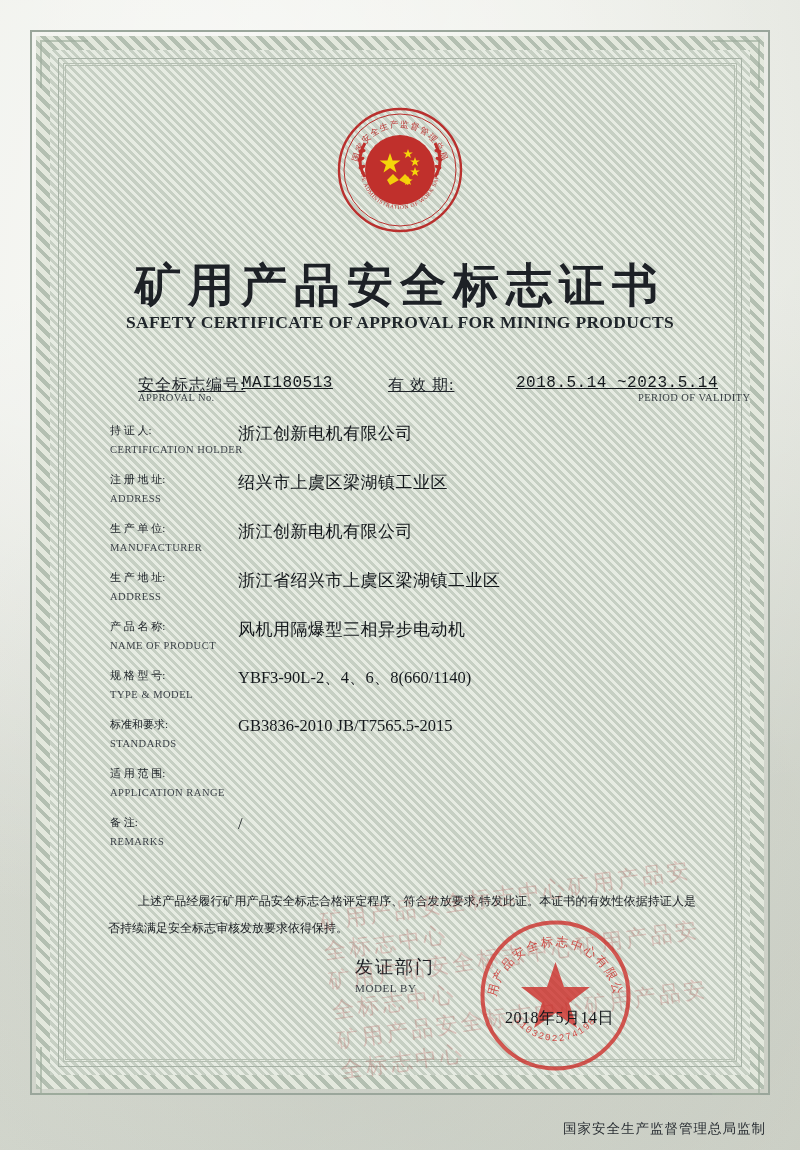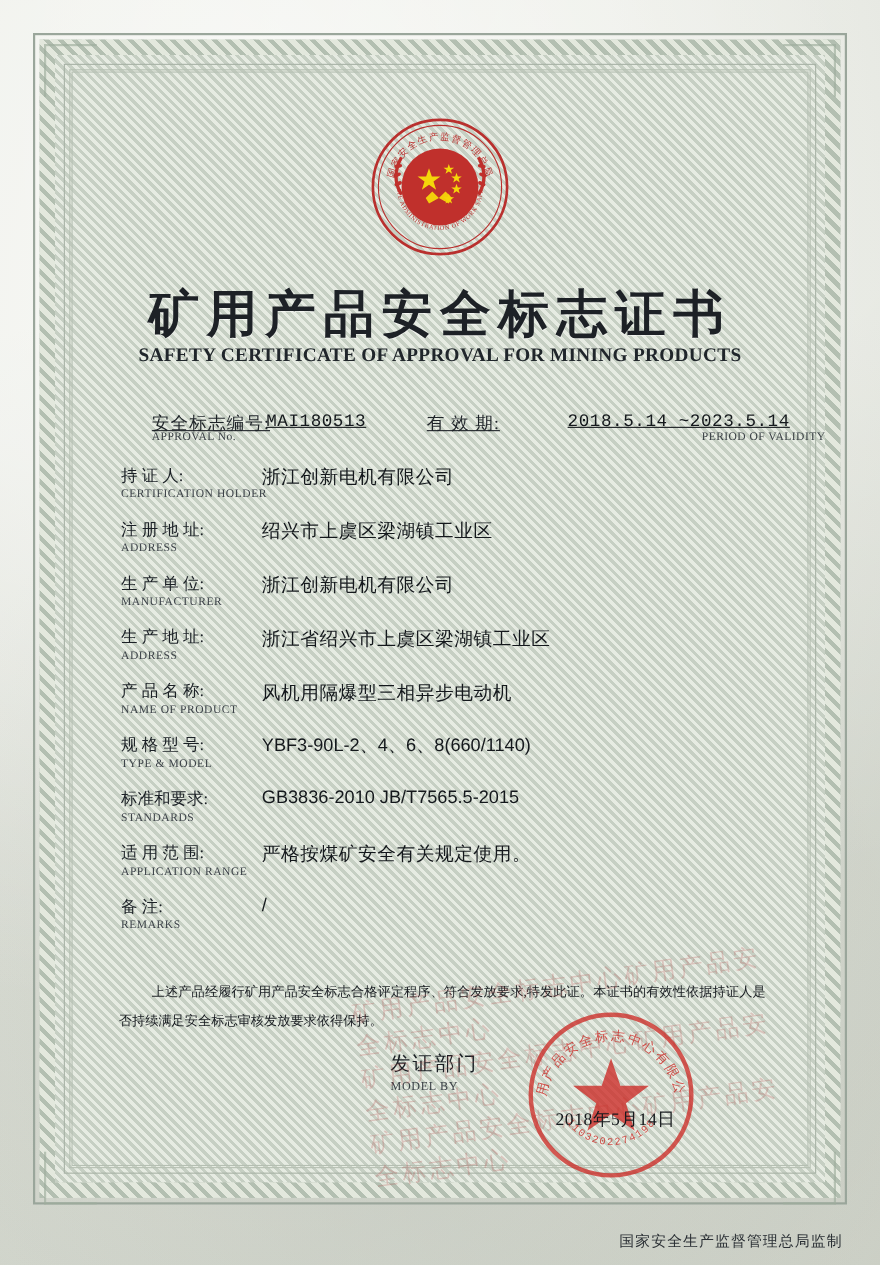--- a/index.html
+++ b/index.html
@@ -190,38 +190,38 @@
   }
   .field {
     position: relative;
     margin-bottom: 11px;
     min-height: 38px;
   }
   .field .f-cn {
     position: absolute;
     left: 0; top: 0;
     font-family: "Liberation Serif", serif;
-    font-size: 15px;
+    font-size: 11px;
     color: #1b2026;
     letter-spacing: 0px;
     white-space: nowrap;
   }
   .field .f-en {
     position: absolute;
     left: 0; top: 21px;
     font-family: "Liberation Serif", serif;
     font-size: 10.5px;
     color: #3d4349;
     letter-spacing: .5px;
     white-space: nowrap;
   }
   .field .f-val {
     position: absolute;
     left: 128px; top: -1px;
-    font-family: Liberation Sans, sans-serif;
+    font-family: Liberation Serif, serif;
     font-size: 16.5px;
     color: #14181c;
     letter-spacing: 0px;
     white-space: nowrap;
   }
   .field .f-val.cjk {
     font-family: "Liberation Serif", serif;
     font-size: 17px;
     letter-spacing: .5px;
   }
@@ -424,21 +424,20 @@
 
     <div class="field">
       <div class="f-cn">标准和要求:</div>
       <div class="f-en">STANDARDS</div>
       <div class="f-val">GB3836-2010 JB/T7565.5-2015</div>
     </div>
 
     <div class="field">
       <div class="f-cn">适 用 范 围:</div>
       <div class="f-en">APPLICATION RANGE</div>
-      <div class="f-val cjk">严格按煤矿安全有关规定使用。</div>
     </div>
 
     <div class="field">
       <div class="f-cn">备    注:</div>
       <div class="f-en">REMARKS</div>
       <div class="f-val">/</div>
     </div>
 
   </div>
 

